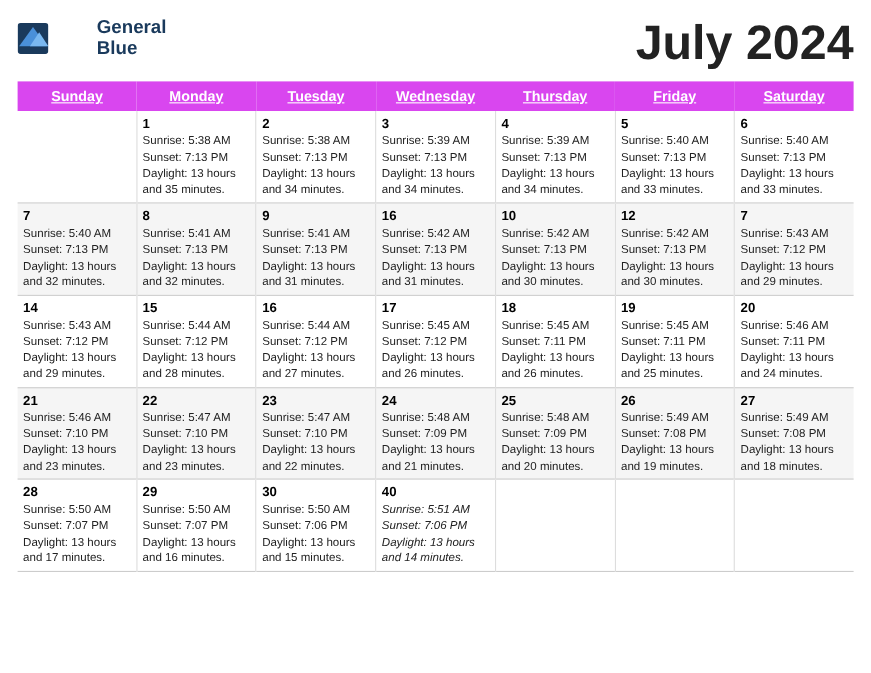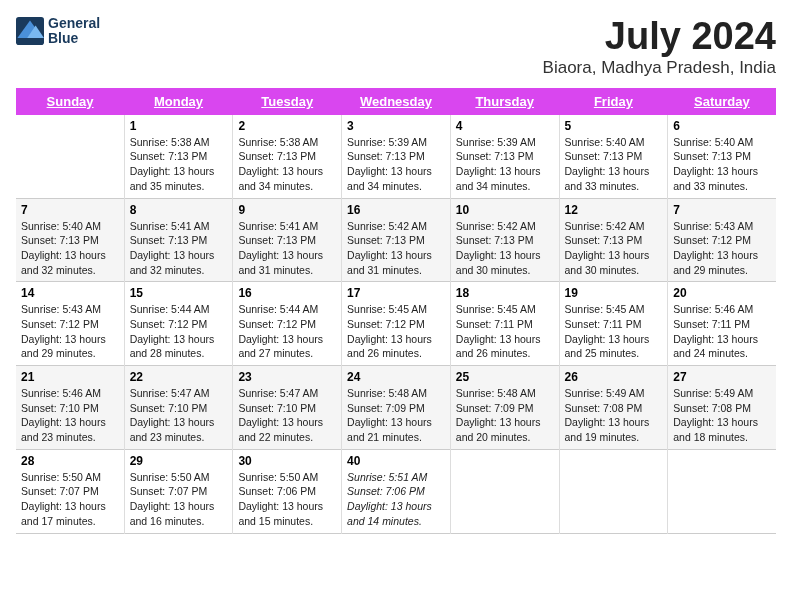--- a/index.html
+++ b/index.html
@@ -15,37 +15,38 @@
       justify-content: space-between;
       align-items: flex-start;
       margin-bottom: 10px;
     }
     .logo {
       display: flex;
       align-items: center;
       gap: 4px;
     }
     .logo-text {
-      font-size: 14px;
+      font-size: 17px;
       font-weight: bold;
       color: #1a3a5c;
       line-height: 1.1;
+      margin-left: 40px;
     }
     .logo-text span {
       display: block;
     }
     .logo-icon {
       width: 28px;
       height: 28px;
     }
     .title-section {
       text-align: right;
     }
     .month-title {
-      font-size: 38px;
+      font-size: 44px;
       font-weight: bold;
       color: #222;
       line-height: 1.1;
     }
     .location-title {
       font-size: 17px;
       color: #333;
     }
     table {
       width: 100%;
@@ -105,21 +106,20 @@
       <polygon points="20,5 38,30 2,30" fill="#4a90d9"></polygon>
       <polygon points="28,12 40,30 16,30" fill="#7ab8f0"></polygon>
     </svg>
     <div class="logo-text">
       <span>General</span>
       <span>Blue</span>
     </div>
   </div>
   <div class="title-section">
     <div class="month-title">July 2024</div>
-    <div class="location-title">Biaora, Madhya Pradesh, India</div>
   </div>
 </div>
 
 <table>
   <thead>
     <tr>
     <th>Sunday</th>
         <th>Monday</th>
         <th>Tuesday</th>
         <th>Wednesday</th>

